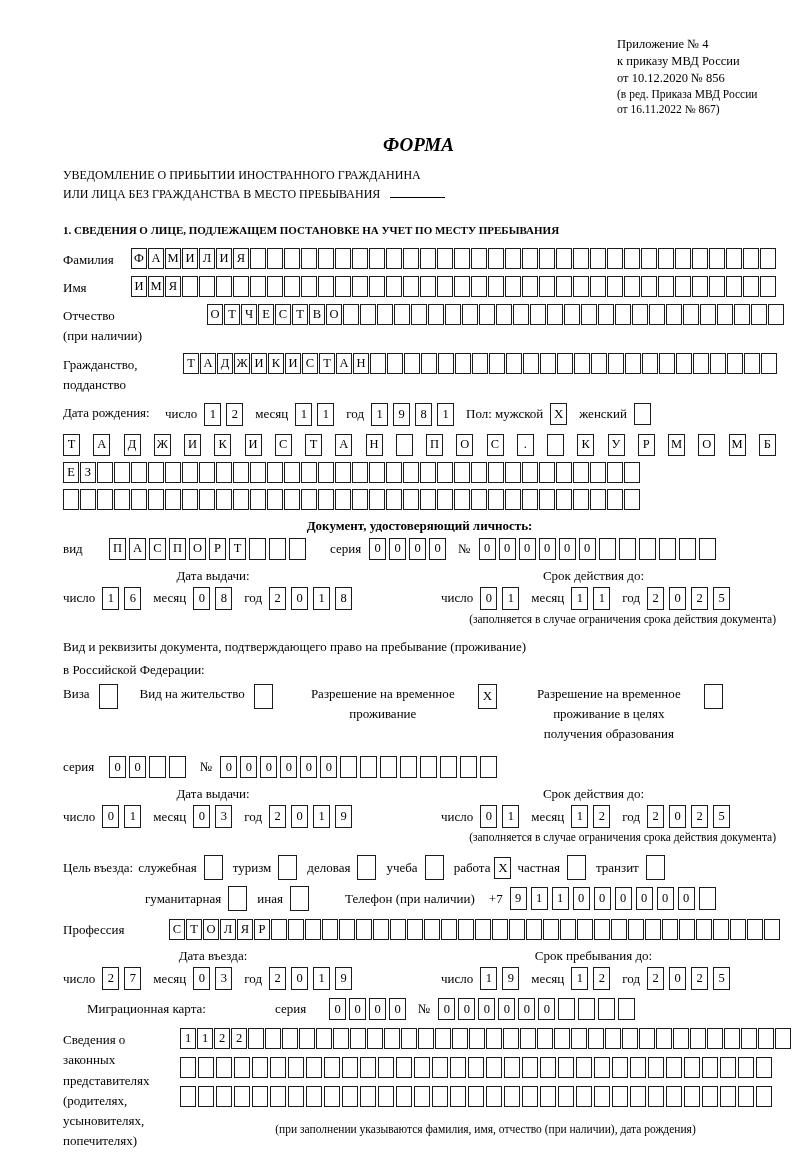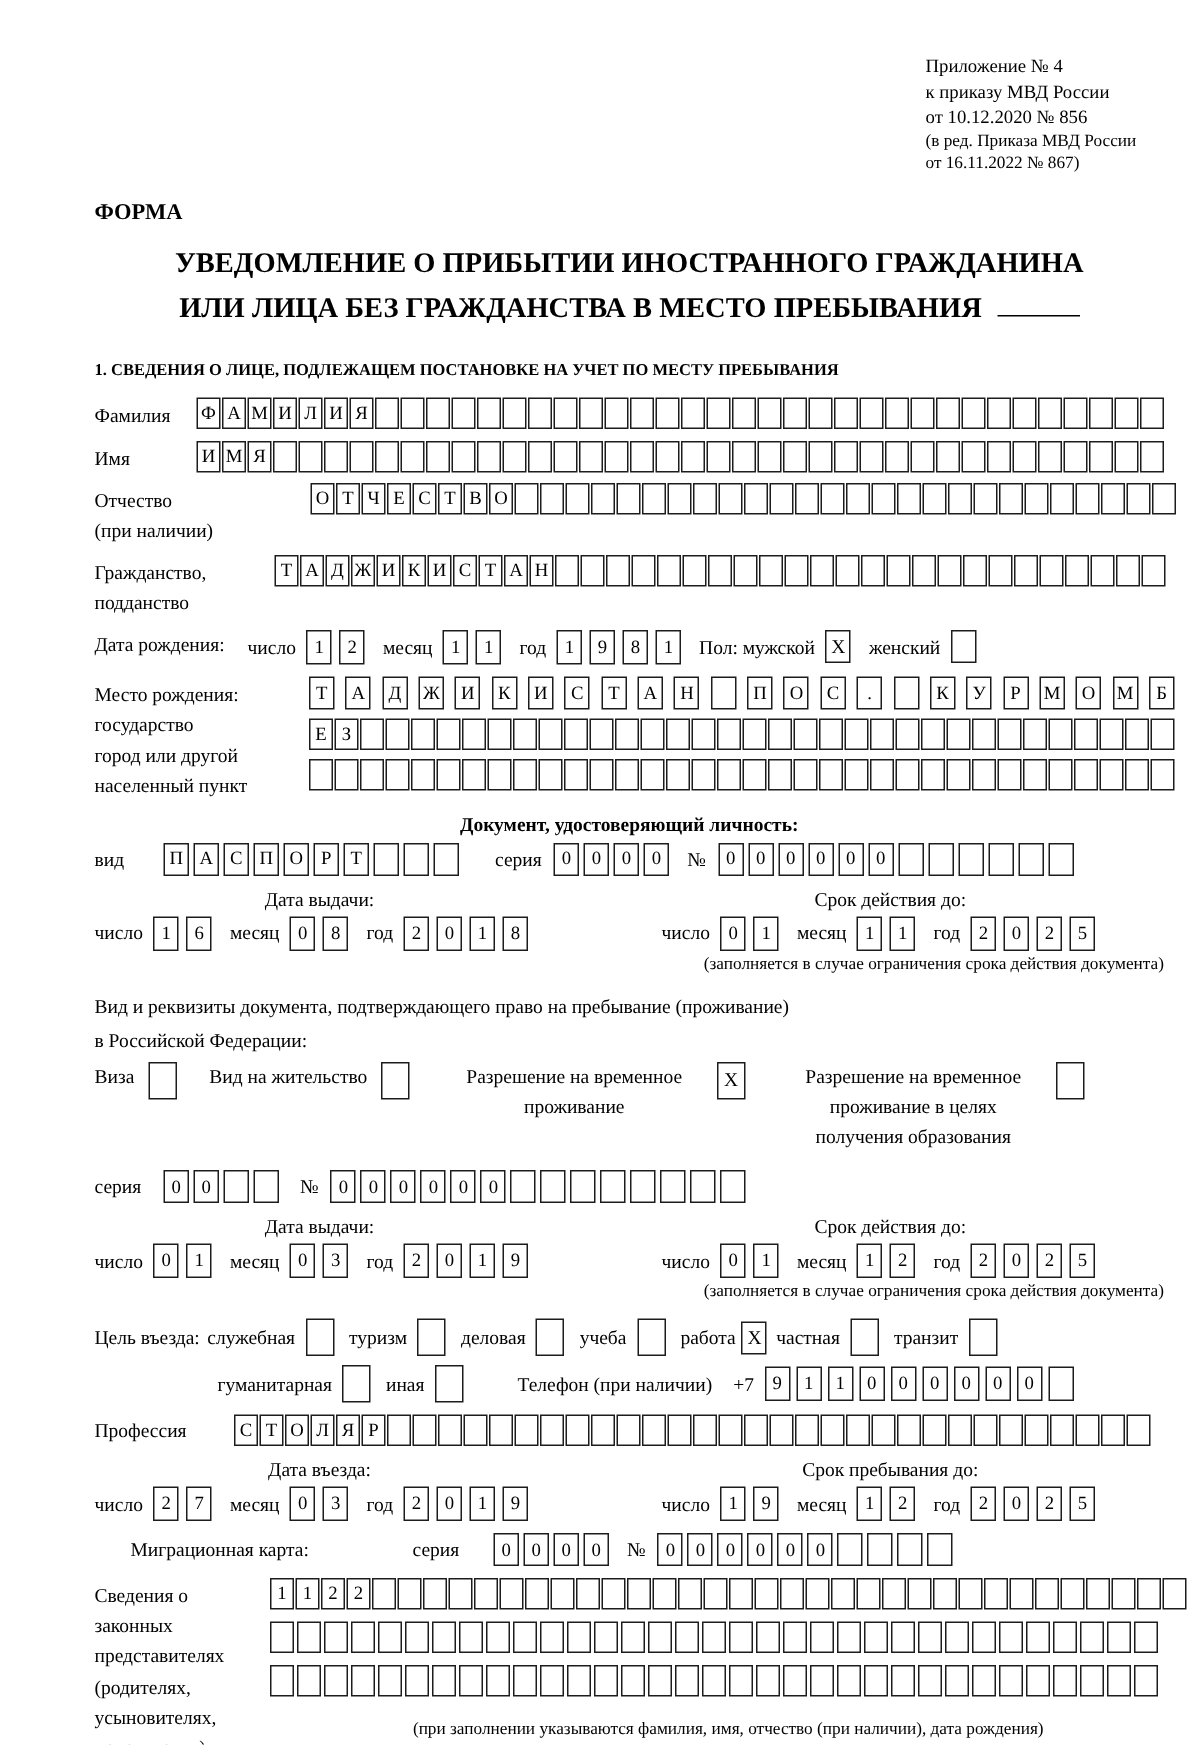--- a/index.html
+++ b/index.html
@@ -2,22 +2,22 @@
 <html><head>
 <meta charset="utf-8">
 <style>
   html,body { margin:0; padding:0; background:#fff; }
   body { width:800px; height:1163px; overflow:hidden; color:#000;
          font-family:"Liberation Serif","DejaVu Serif",serif; }
   .page { padding:36px 24px 0 63px; box-sizing:border-box; width:800px; }
 
   .appendix { margin-left:554px; font-size:12.5px; line-height:1.35; }
   .appendix .small { font-size:11.5px; }
-  .forma { text-align:left; font-weight:bold; font-size:15px; margin-top:16px; padding-right:2px; }
-  .title { text-align:center; font-weight:bold; font-size:19px; margin-top:10px; line-height:1.6; }
+  .forma { text-align:center; font-weight:bold; font-size:19px; margin-top:16px; padding-right:2px;font-style:italic; }
+  .title { text-align:left; font-weight:normal; font-size:12px; margin-top:10px; line-height:1.6; }
   .underline-seg { display:inline-block; width:55px; border-bottom:1.6px solid #000; margin-left:10px; vertical-align:baseline; }
   .sec-h { font-weight:bold; font-size:11px; margin-top:20px; white-space:nowrap; }
 
   .frow { display:flex; align-items:flex-start; margin-top:6px; font-size:13px; }
   .lbl { line-height:1.55; flex:none; }
   .lw-name { width:68px; padding-top:2px; }
   .lw-patr { width:144px; padding-top:2px; }
   .lw-cit  { width:120px; padding-top:2px; }
   .lw-place{ width:143px; padding-top:2px; }
   .lw-prof { width:93px;  padding-top:2px; }
@@ -289,26 +289,20 @@
         <span class="cell">8</span>
         <span class="cell">1</span>
       </span>
     <span class="dt-lbl dt-gap">Пол: мужской</span>
     <span class="cbx" style="width:17px;height:22px;">X</span>
     <span class="dt-lbl dt-gap">женский</span>
     <span class="cbx" style="width:17px;height:22px;"></span>
   </div>
 
   <div class="frow" style="margin-top:8px;">
-    <span class="lbl lw-place">
-      <span>Место рождения:</span><br>
-      <span>государство</span><br>
-      <span>город или другой</span><br>
-      <span>населенный пункт</span>
-    </span>
     <span class="stack">
       <span class="cells stretch">
           <span class="cell">Т</span>
           <span class="cell">А</span>
           <span class="cell">Д</span>
           <span class="cell">Ж</span>
           <span class="cell">И</span>
           <span class="cell">К</span>
           <span class="cell">И</span>
           <span class="cell">С</span>
@@ -634,21 +628,21 @@
         <span class="cell">0</span>
         <span class="cell">0</span>
         <span class="cell">0</span>
         <span class="cell">0</span>
         <span class="cell">0</span>
         <span class="cell">0</span>
         <span class="cell"></span>
       </span>
   </div>
 
-  <div class="frow" style="align-items:center; margin-top:7px;">
+  <div class="frow" style="align-items:center; margin-top:7px;gap:13px;">
     <span class="lbl lw-prof">Профессия</span>
     <span class="cells">
         <span class="cell">С</span>
         <span class="cell">Т</span>
         <span class="cell">О</span>
         <span class="cell">Л</span>
         <span class="cell">Я</span>
         <span class="cell">Р</span>
         <span class="cell"></span>
         <span class="cell"></span>

